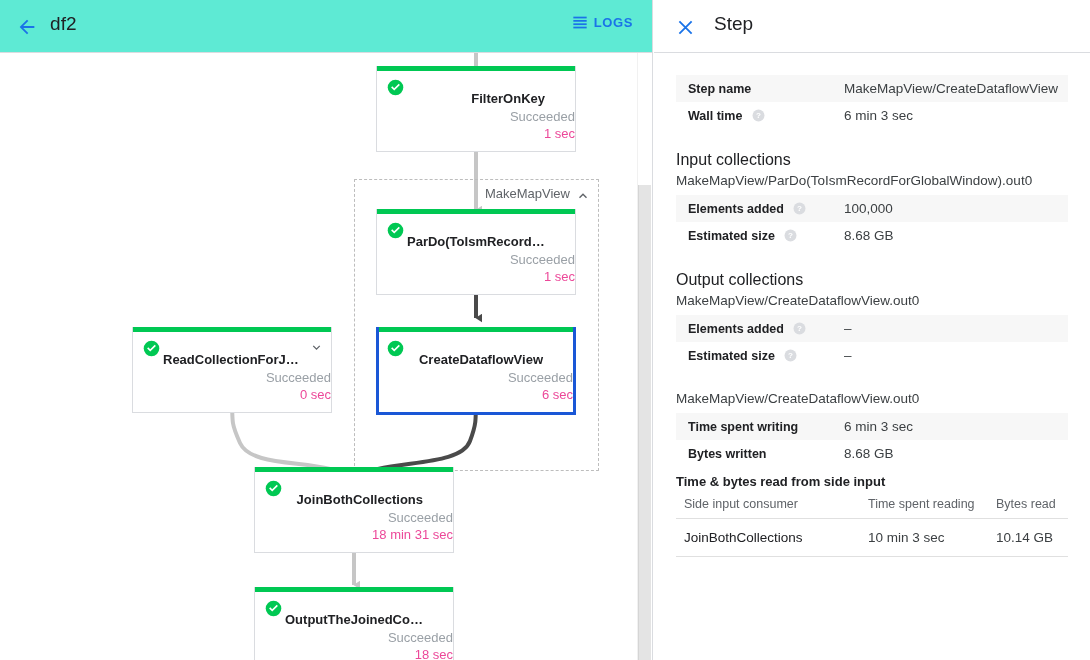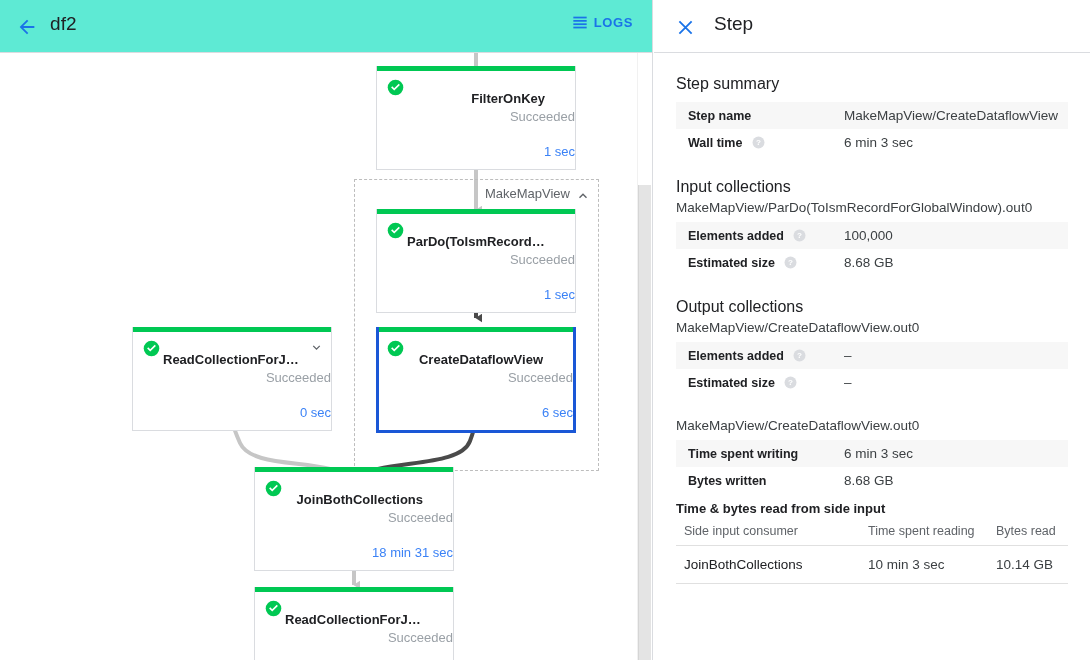--- a/index.html
+++ b/index.html
@@ -88,21 +88,21 @@
   .node.selected .node-topbar { margin: 0; }
   .node-body { position: relative; padding: 20px 0 10px 0; text-align: right; }
   .node-status-icon { position: absolute; left: 10px; top: 8px; line-height: 0; }
   .node.selected .node-status-icon { left: 8px; }
   .node-title {
     font-size: 13px; font-weight: 700; color: #202124;
     padding: 0 30px; white-space: nowrap; overflow: hidden;
     text-overflow: ellipsis;
   }
   .node-state { font-size: 13px; color: #9aa0a6; margin-top: 3px; }
-  .node-time { font-size: 13px; color: #3b82f6; margin-top: 20px; }
+  .node-time { font-size: 13px; color: #ec4899; margin-top: 2px; }
   .node-chevron { position: absolute; right: 8px; top: 9px; line-height: 0; cursor: pointer; }
 
   
   #graph-scrollbar-track {
     position: absolute; right: 0; top: 53px;
     width: 15px; height: 607px;
     background: #fff;
     border-left: 1px solid #f1f1f1;
   }
   #graph-scrollbar-thumb {
@@ -314,21 +314,21 @@
 
       <div class="node" style="left:254px; top:534px; width:200px;">
         <div class="node-topbar"></div>
         <div class="node-body">
           <span class="node-status-icon">
             <svg width="17" height="17" viewBox="0 0 24 24">
               <circle cx="12" cy="12" r="11" fill="#00c853"></circle>
               <path d="M10.2 16.4 L5.8 12 L7.4 10.4 L10.2 13.2 L16.6 6.8 L18.2 8.4 z" fill="#fff"></path>
             </svg>
           </span>
-          <div class="node-title">ReadCollectionForJoin…</div>
+          <div class="node-title">OutputTheJoinedCollec…</div>
           <div class="node-state">Succeeded</div>
           <div class="node-time">18 sec</div>
         </div>
       </div>
 
     </div>
 
     <div id="graph-scrollbar-track">
       <div id="graph-scrollbar-thumb"></div>
     </div>
@@ -340,21 +340,20 @@
       <div id="close-button">
         <svg width="21" height="21" viewBox="0 0 24 24" fill="none" stroke="#1a73e8" stroke-width="2.1">
           <path d="M5 5 L19 19 M19 5 L5 19"></path>
         </svg>
       </div>
       <div id="panel-title">Step</div>
     </div>
 
     <div id="right-body">
 
-      <div class="section-heading">Step summary</div>
       <table class="kv-table">
         <tbody>
             <tr class="alt">
           <td class="kv-key">Step name</td>
           <td class="kv-val">MakeMapView/CreateDataflowView</td>
         </tr>
         <tr>
           <td class="kv-key">
             <span>Wall time</span>
             <span class="help-icon">

